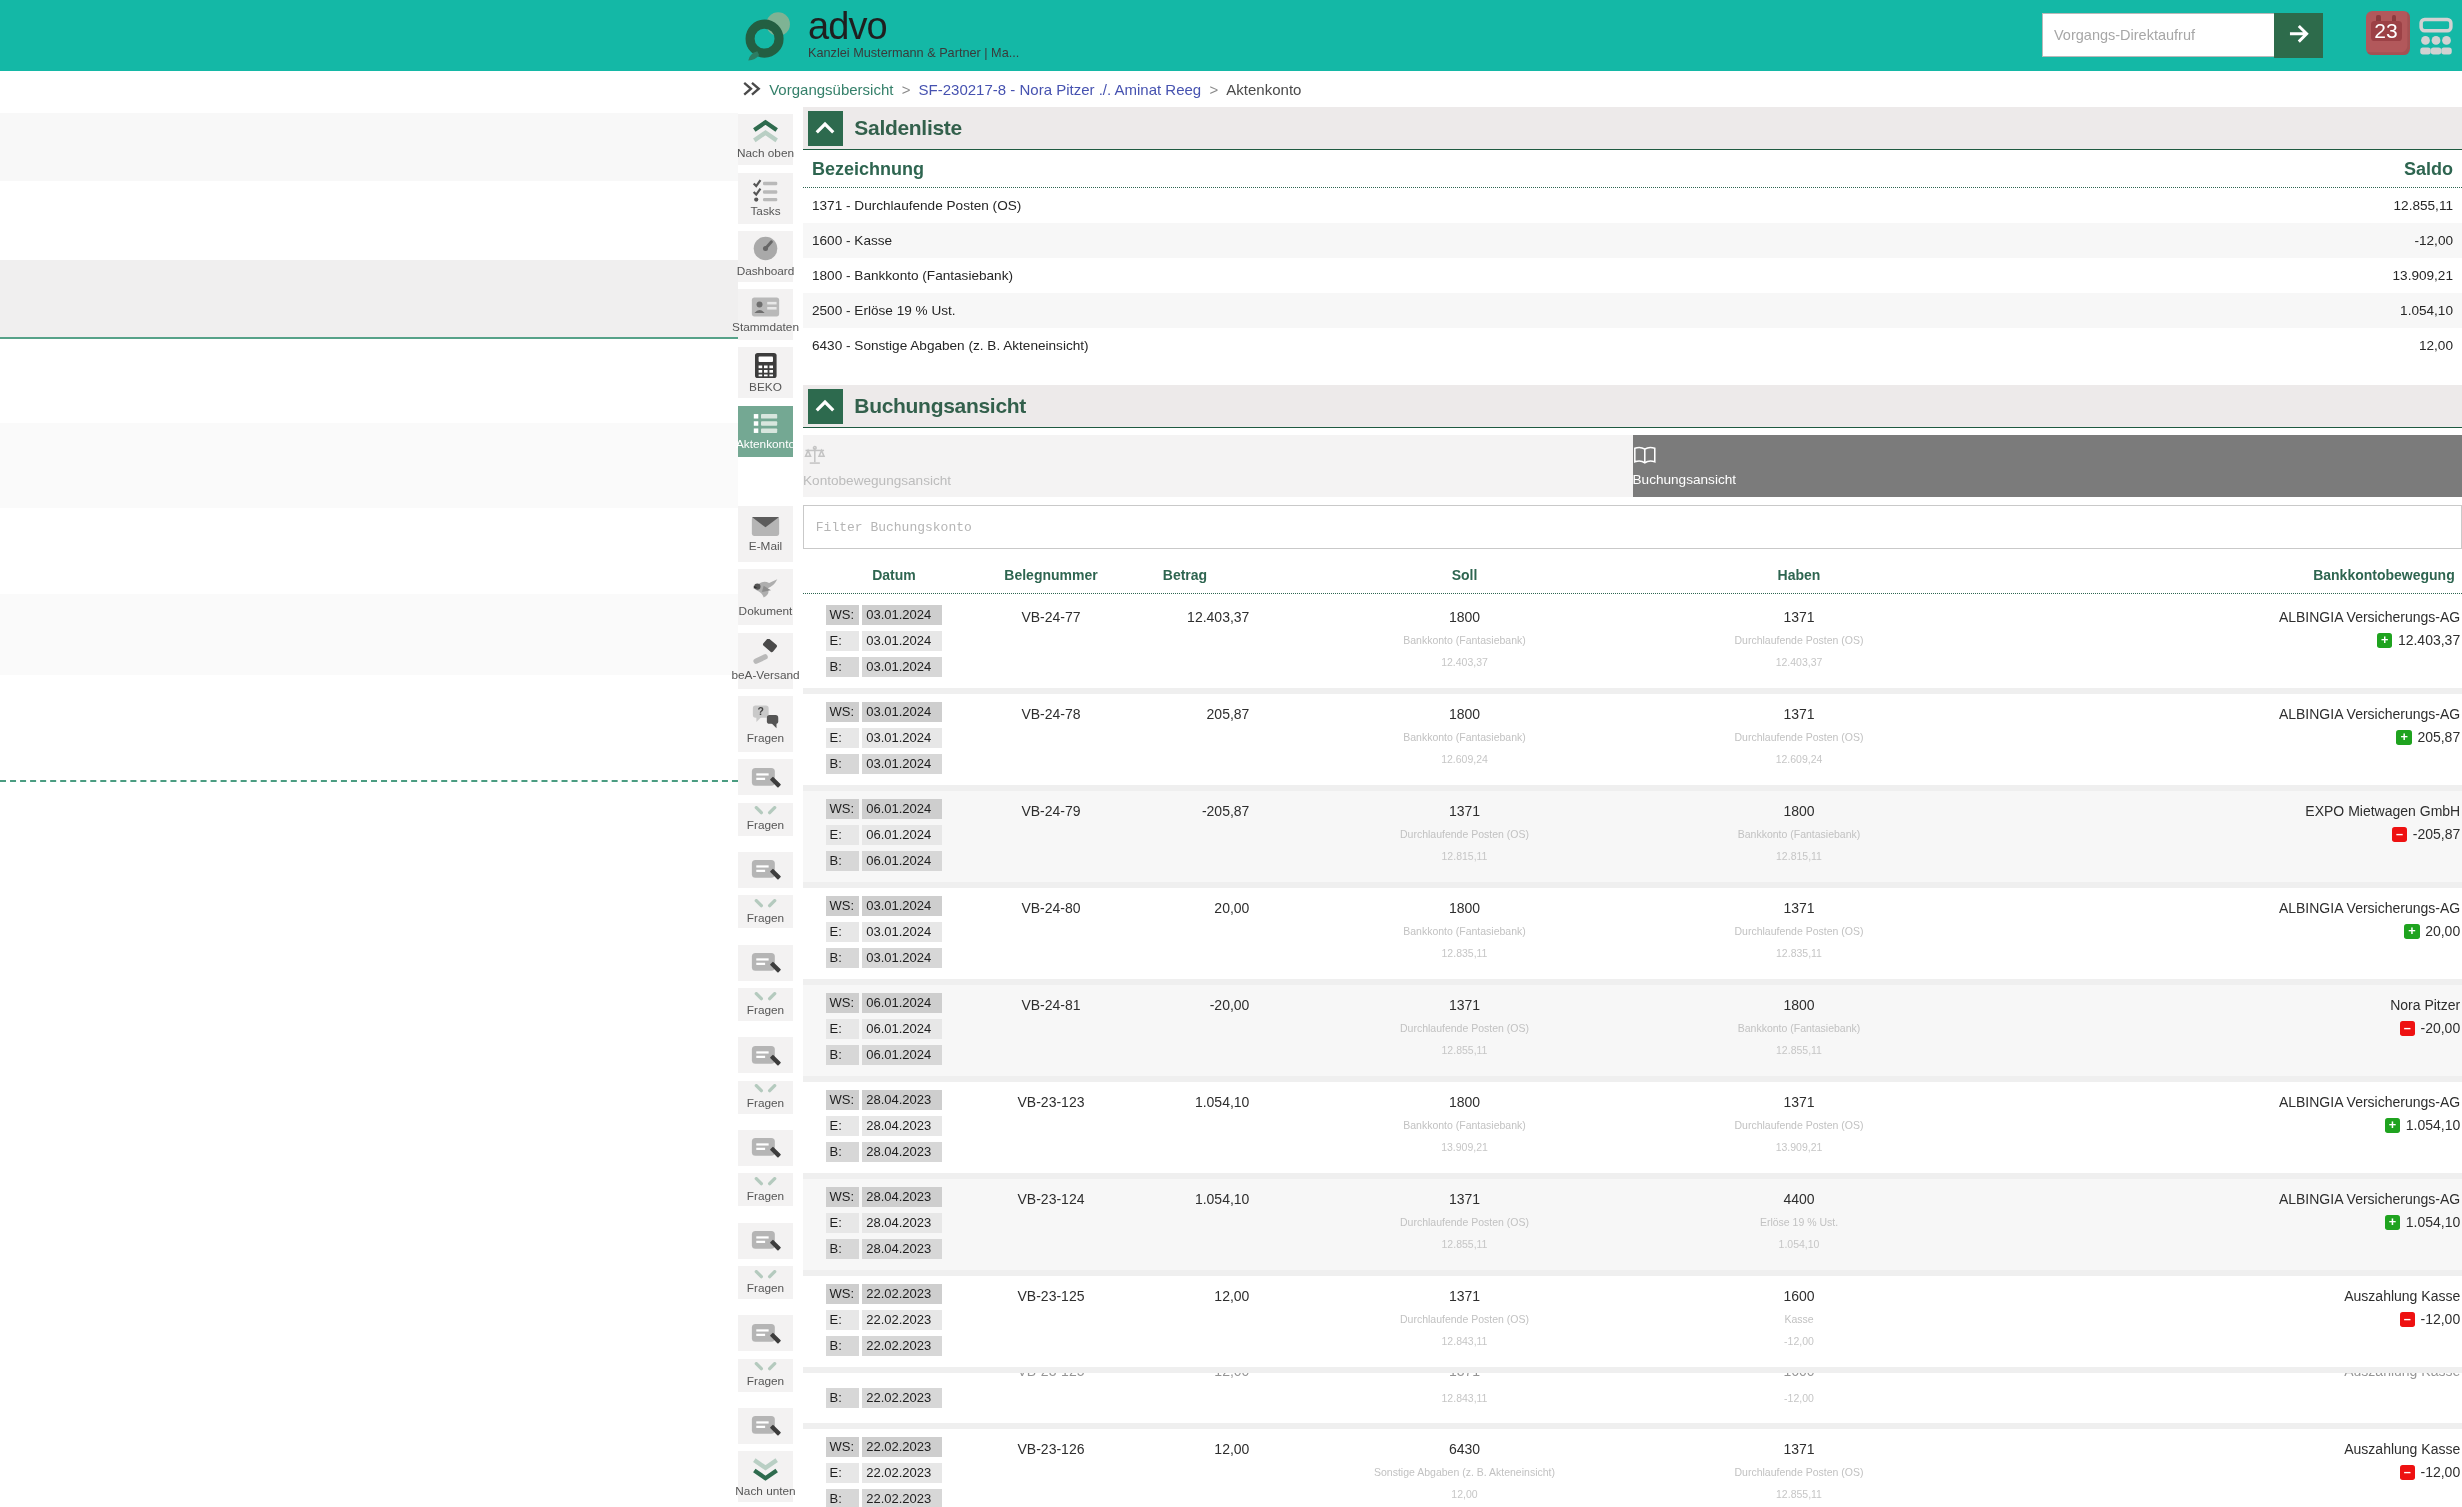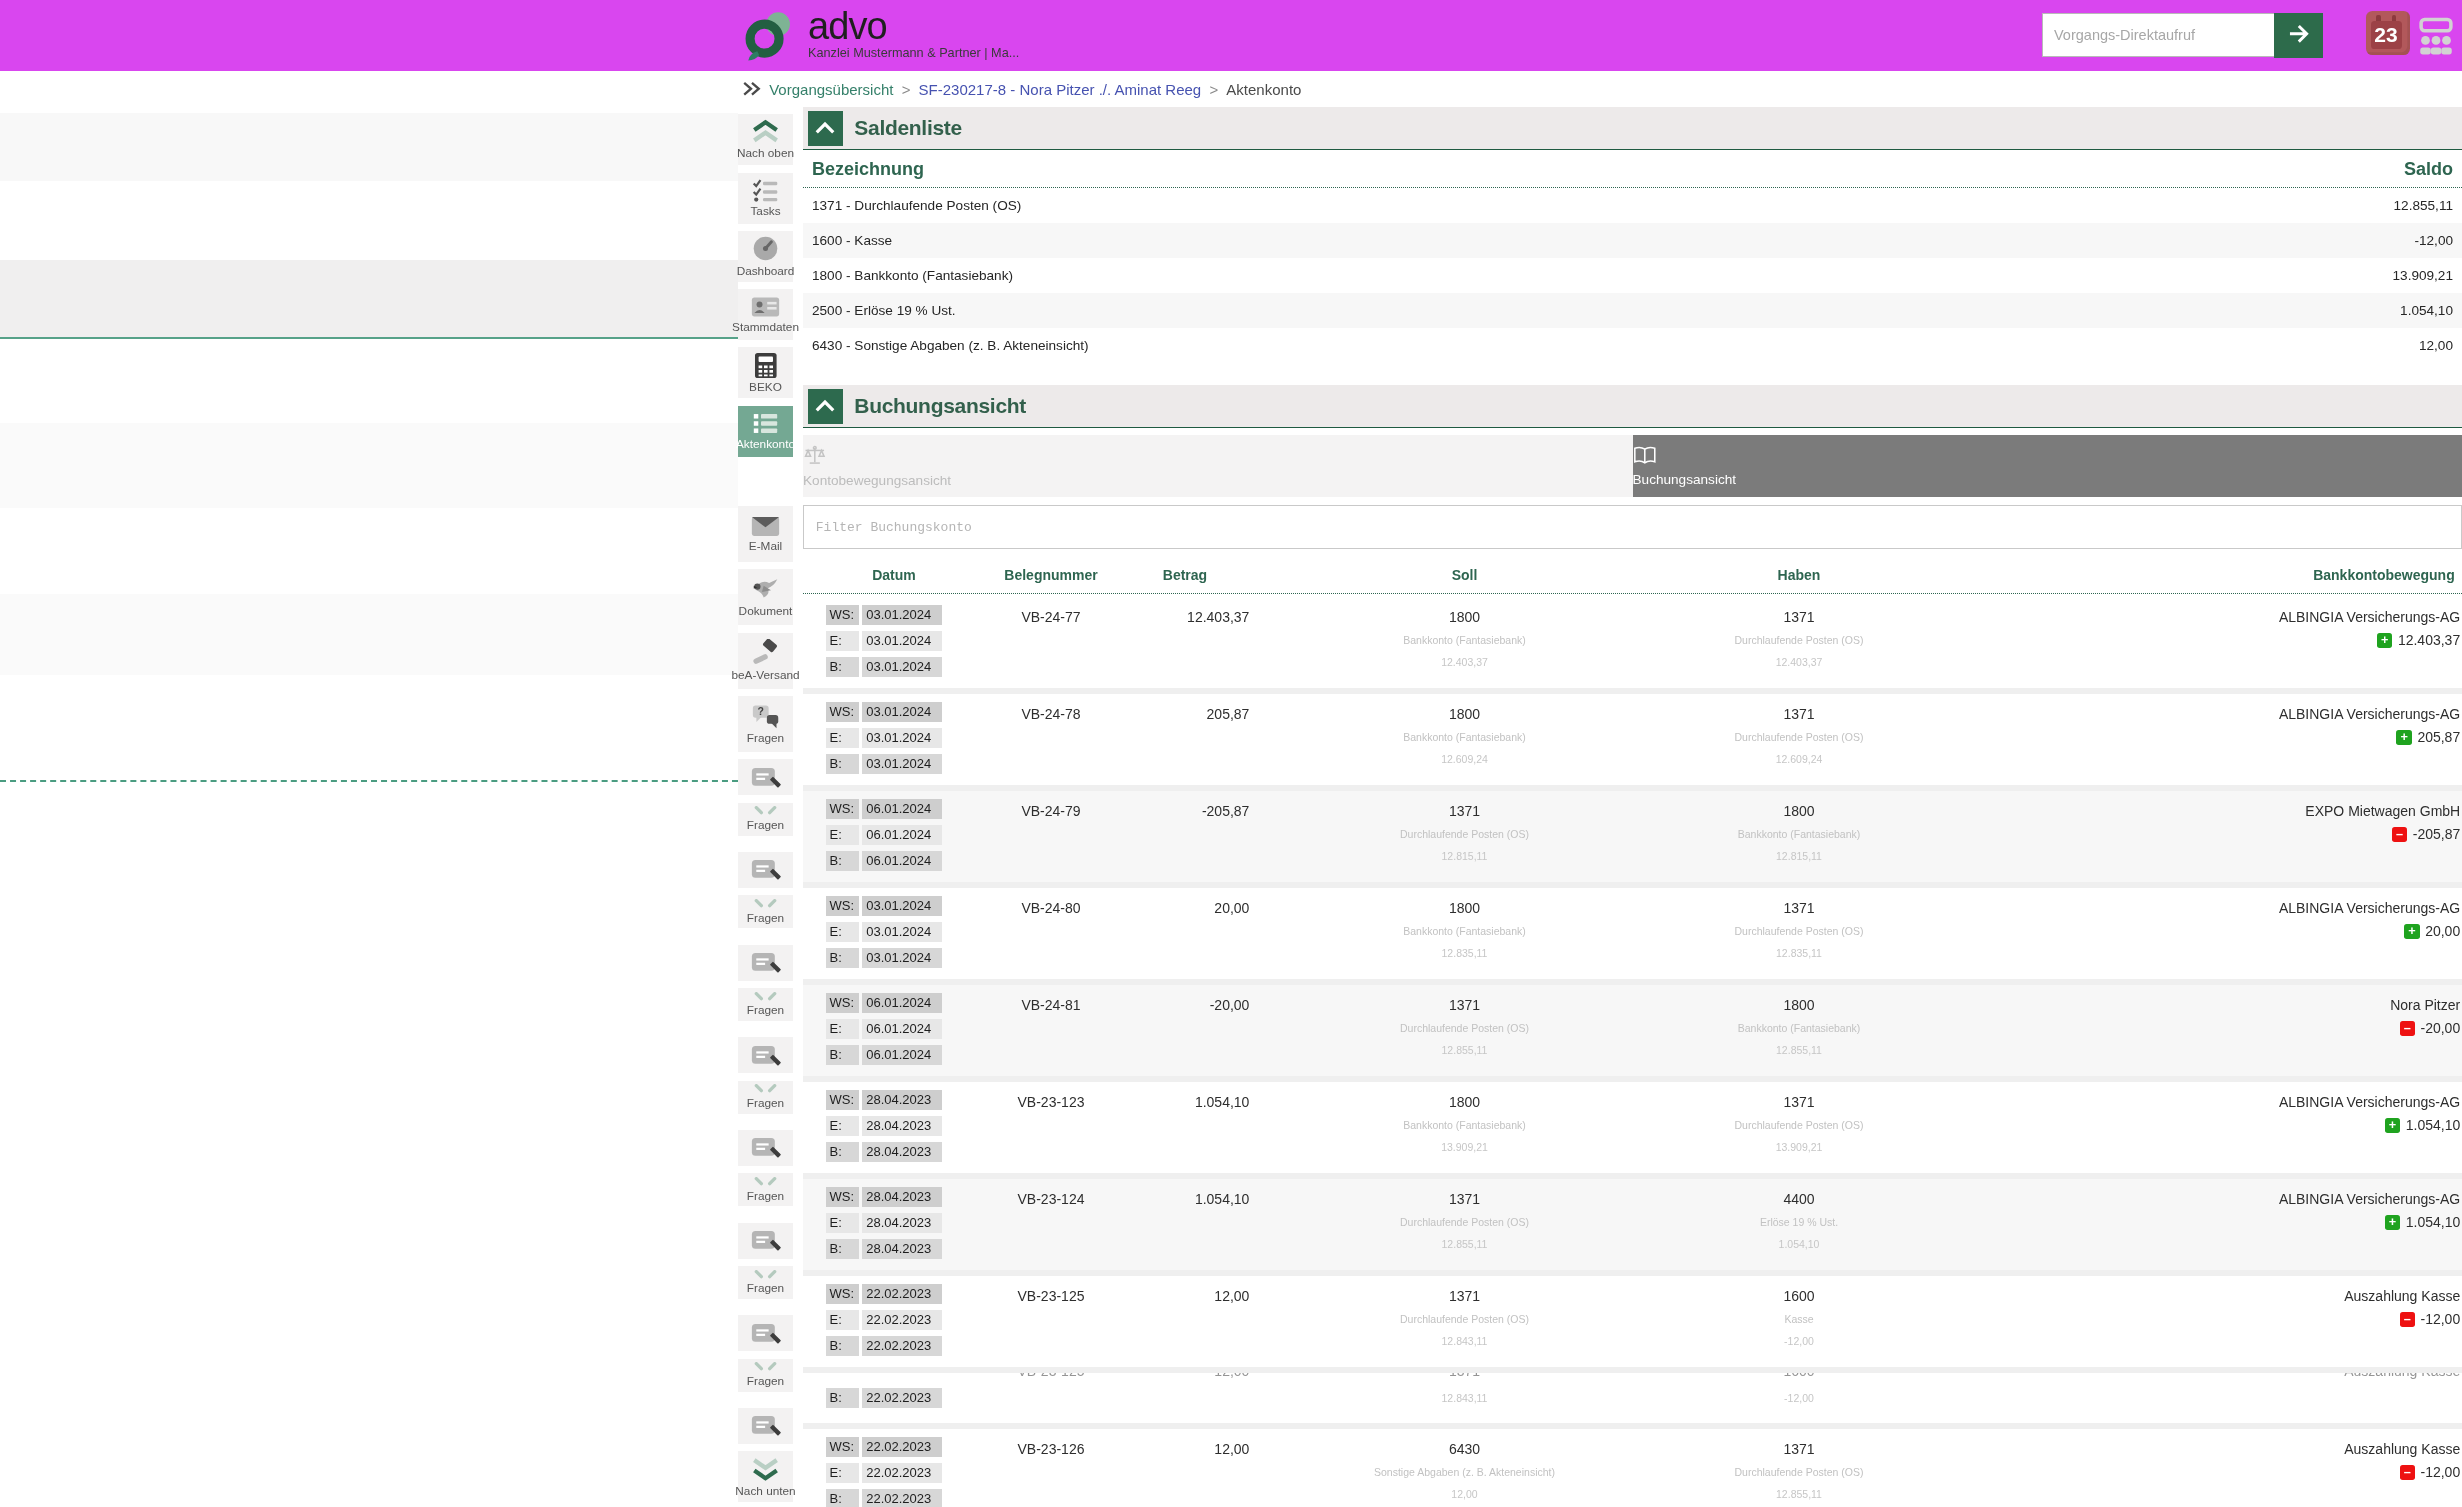--- a/index.html
+++ b/index.html
@@ -1,34 +1,34 @@
 <!DOCTYPE html>
 <html style="font-size:14.5px"><head>
 <meta charset="utf-8">
 <style>
   html,body{margin:0;padding:0}
   body{width:2462px;height:1508px;overflow:hidden;position:relative;background:#fff;
        font-family:"Liberation Sans",sans-serif;color:#2e2e2e;}
   
-  .tophead{position:absolute;left:0;top:0;width:2462px;height:71px;background:#d946ef;}
+  .tophead{position:absolute;left:0;top:0;width:2462px;height:71px;background:#14b8a6;}
   .logo-wrap{position:absolute;left:741px;top:5.5px;display:flex;}
   .logo-svg{width:58px;height:58px}
   .logo-text{margin-left:9px}
   .logo-name{font-size:38px;line-height:40px;color:#1f1f1f;font-weight:500;letter-spacing:-0.9px}
   .logo-sub{font-size:12.7px;color:#3a3a3a;margin-top:0.9px;white-space:nowrap}
   .search-wrap{position:absolute;left:2042px;top:12.7px;display:flex;height:45px}
   .search-input{width:233px;height:44px;border:0.9px solid #b9b9b9;box-sizing:border-box;
       font-size:14.5px;padding:0 11px;color:#333;outline:none;font-family:inherit}
   .search-input::placeholder{color:#a7a7a7}
   .search-btn{width:49px;height:45px;background:#2d6b4b;border:none;display:flex;
       align-items:center;justify-content:center;cursor:pointer;margin-left:-0.9px}
   .cal-badge{position:absolute;left:2366px;top:11px;width:44px;height:44px;border-radius:6.4px;
       background:#b2585b;box-shadow:inset -2.7px -2.7px 0 rgba(0,0,0,.08)}
-  .cal-inner{position:absolute;left:4.5px;top:10px;width:31px;height:28px;border-radius:3.6px;
-      background:#9c4146;color:#fff;font-weight:bold;font-size:21px;display:flex;
+  .cal-inner{position:absolute;left:4.5px;top:10px;width:31px;height:20px;border-radius:3.6px;
+      background:#9c4146;color:#fff;font-weight:normal;font-size:21px;display:flex;
       align-items:center;justify-content:center}
   .cal-pin{position:absolute;top:3.6px;width:4.5px;height:10px;border-radius:1.8px;background:#8c3a3e}
   .people-wrap{position:absolute;left:2415px;top:14.5px;width:42px;height:42px}
   
   .breadcrumb{position:absolute;left:741px;top:71px;height:36px;right:0;display:flex;
       align-items:center;font-size:15px;gap:8.2px;white-space:nowrap}
   .bc-sep{color:#8a8a8a}
   .bc-link-green{color:#35806a;cursor:pointer}
   .bc-link-blue{color:#4652b0;cursor:pointer}
   .bc-current{color:#4a4a4a}

